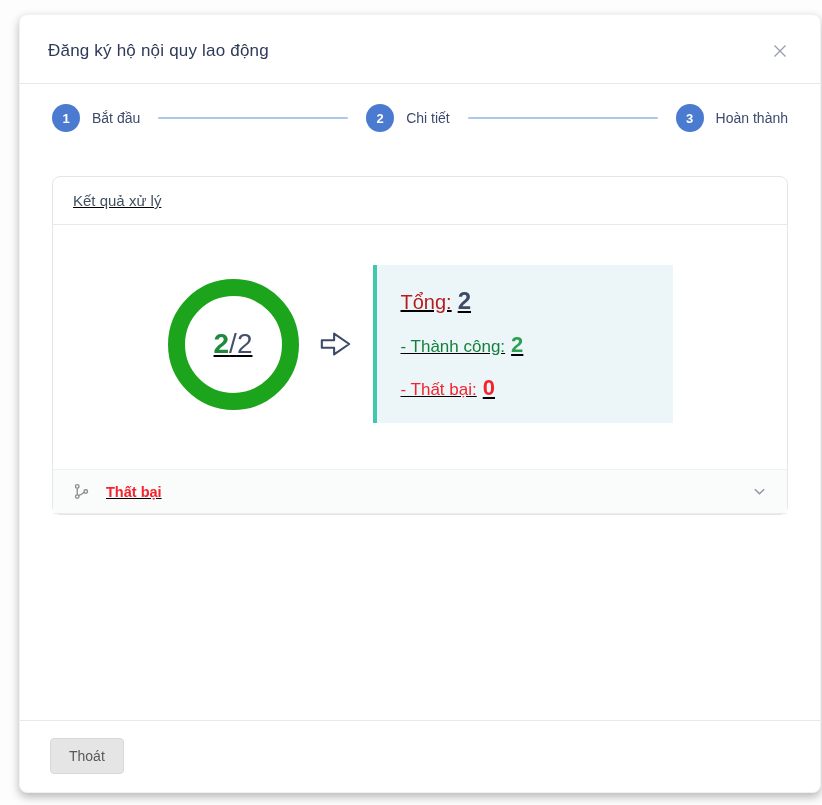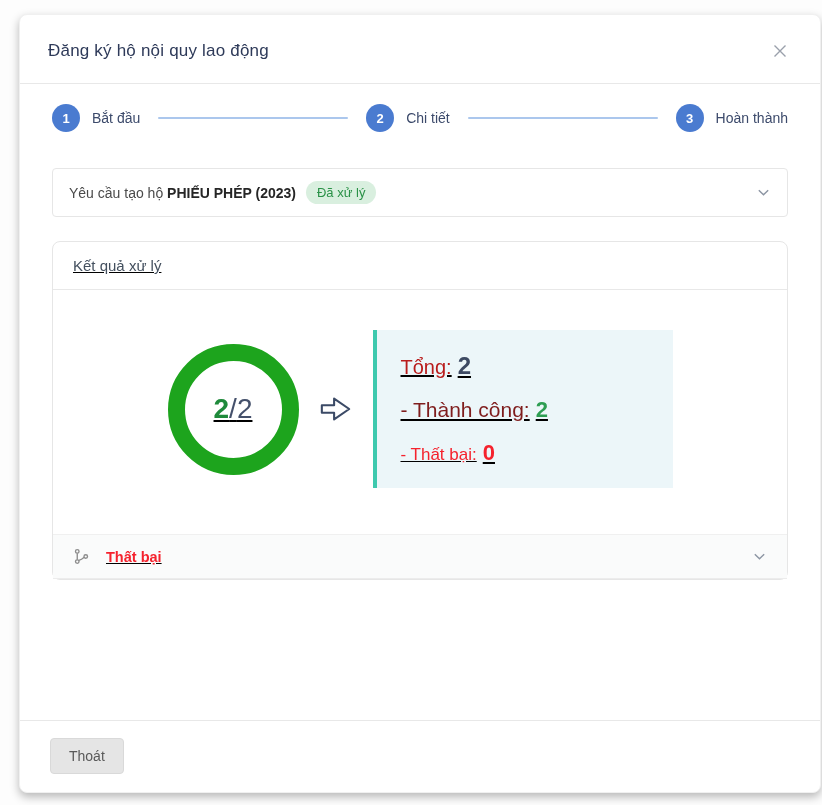--- a/index.html
+++ b/index.html
@@ -83,21 +83,21 @@
   .big-arrow { margin:0 20px; line-height:0; flex:none; }
   .summary-box {
     width:300px; min-height:156px;
     background:#ecf6f9; border-left:4px solid #3ec9ae;
     padding:22px 24px;
     display:flex; flex-direction:column; justify-content:center; gap:17px;
   }
   .sum-line { display:flex; align-items:baseline; gap:6px; }
   .sum-total-label { font-size:20px; color:#b91c1c; }
   .sum-total-value { font-size:24px; color:#3d4a63; font-weight:bold; }
-  .sum-ok-label { font-size:21px; color:#7f1d1d; }
+  .sum-ok-label { font-size:17px; color:#15803d; }
   .sum-ok-value { font-size:22px; color:#2e9e53; font-weight:bold; }
   .sum-fail-label { font-size:17px; color:#f5222d; }
   .sum-fail-value { font-size:22px; color:#f5222d; font-weight:bold; }
   
   .sections { border-top:1px solid #f0f0f0; }
   .section-row {
     display:flex; align-items:center; gap:16px;
     background:#fafbfb;
     border-bottom:1px solid #ececec;
     padding:13px 20px;
@@ -147,31 +147,20 @@
       <div class="step-circle">2</div>
       <div class="step-label">Chi tiết</div>
     </div>
     <div class="step-line"></div>
     <div class="step">
       <div class="step-circle">3</div>
       <div class="step-label">Hoàn thành</div>
     </div>
   </div>
 
-  <div class="request-panel">
-    <div class="request-text">
-      <span>Yêu cầu tạo hộ </span><b>PHIẾU PHÉP (2023)</b>
-    </div>
-    <span class="status-badge">Đã xử lý</span>
-    <span class="chev">
-      <svg width="15" height="15" viewBox="0 0 16 16">
-          <path d="M3 5.5 L8 10.5 L13 5.5" fill="none" stroke="currentColor" stroke-width="1.5"></path>
-        </svg>
-    </span>
-  </div>
 
   <div class="result-card">
     <div class="card-header">Kết quả xử lý</div>
 
     <div class="card-body">
       <div class="ring">
         <span class="done">2</span>
           <span class="rest"> / </span>
           <span class="rest">2</span>
       </div>

